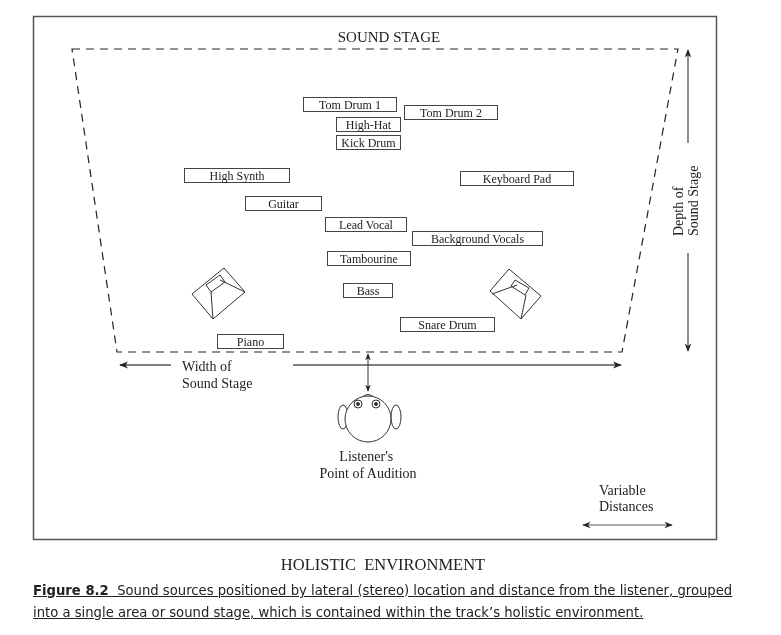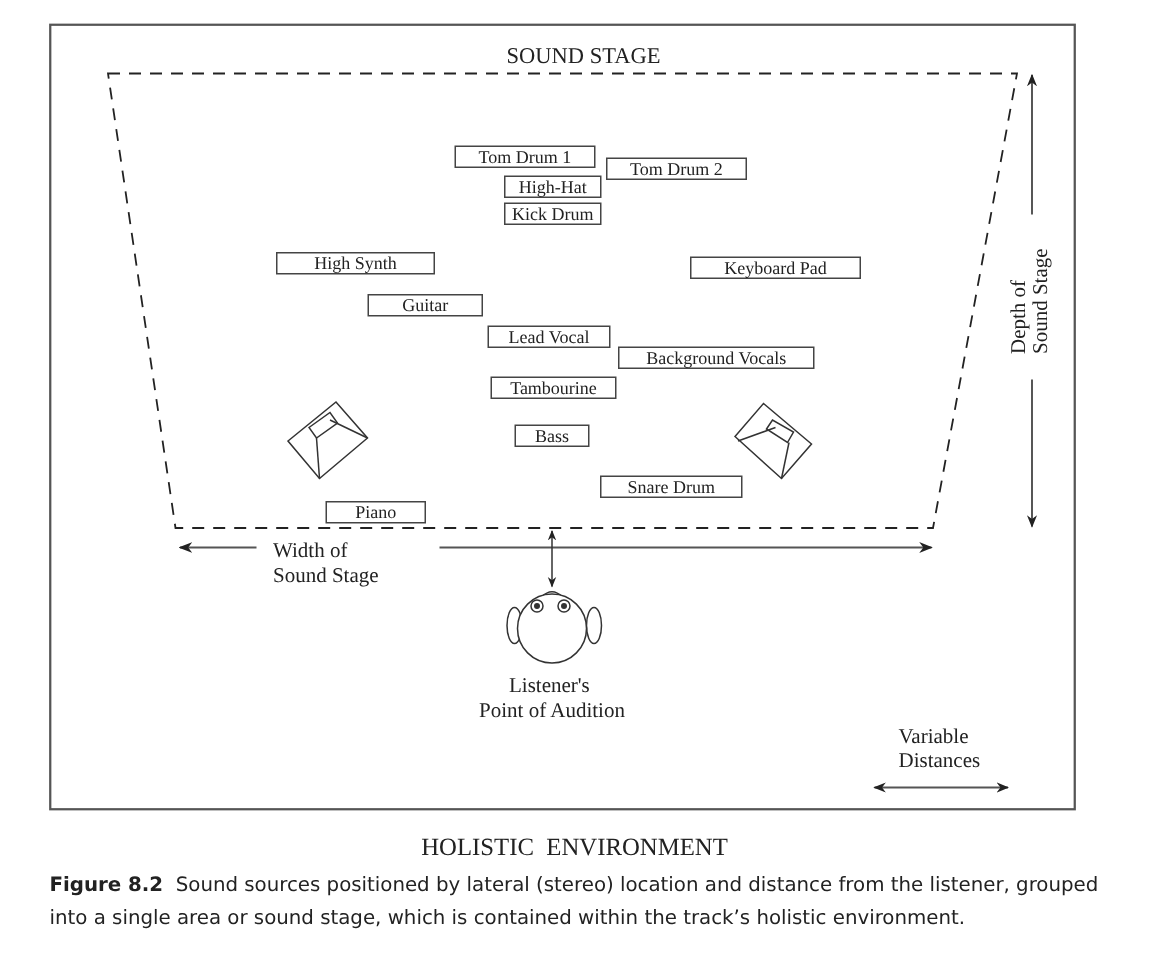--- a/index.html
+++ b/index.html
@@ -3,21 +3,21 @@
 <meta charset="utf-8">
 <style>
   html, body { margin: 0; padding: 0; background: #ffffff; }
   body { width: 781px; height: 635px; position: relative; overflow: hidden; }
   svg { position: absolute; left: 0; top: 0; }
   .lbl { font-family: "Liberation Serif", serif; font-size: 12px; fill: #222; }
   .big { font-family: "Liberation Serif", serif; font-size: 15px; fill: #222; }
   .caption {
     position: absolute; left: 33px; top: 580px; width: 700px;
     font-family: "DejaVu Sans", "Liberation Sans", sans-serif;
-    font-size: 13.2px; line-height: 22px; color: #222;
+    font-size: 13.2px; line-height: 22px; color: #222; text-decoration: underline;
   }
   .caption b { font-weight: bold; }
 </style>
 </head>
 <body>
 
 <svg width="781" height="635" viewBox="0 0 781 635">
   <defs>
     <marker id="ah" viewBox="0 0 10 10" refX="9" refY="5" markerWidth="7" markerHeight="7" orient="auto-start-reverse">
       <path d="M0,1 L10,5 L0,9 L3,5 z" fill="#222"></path>

